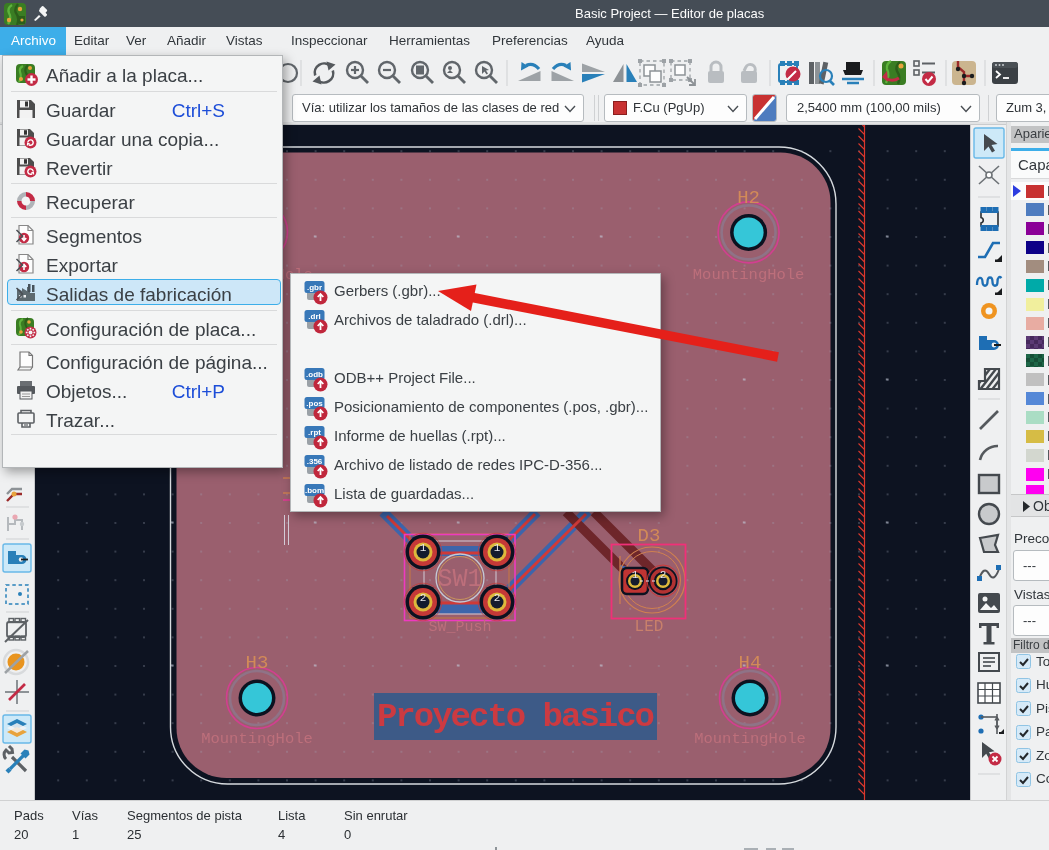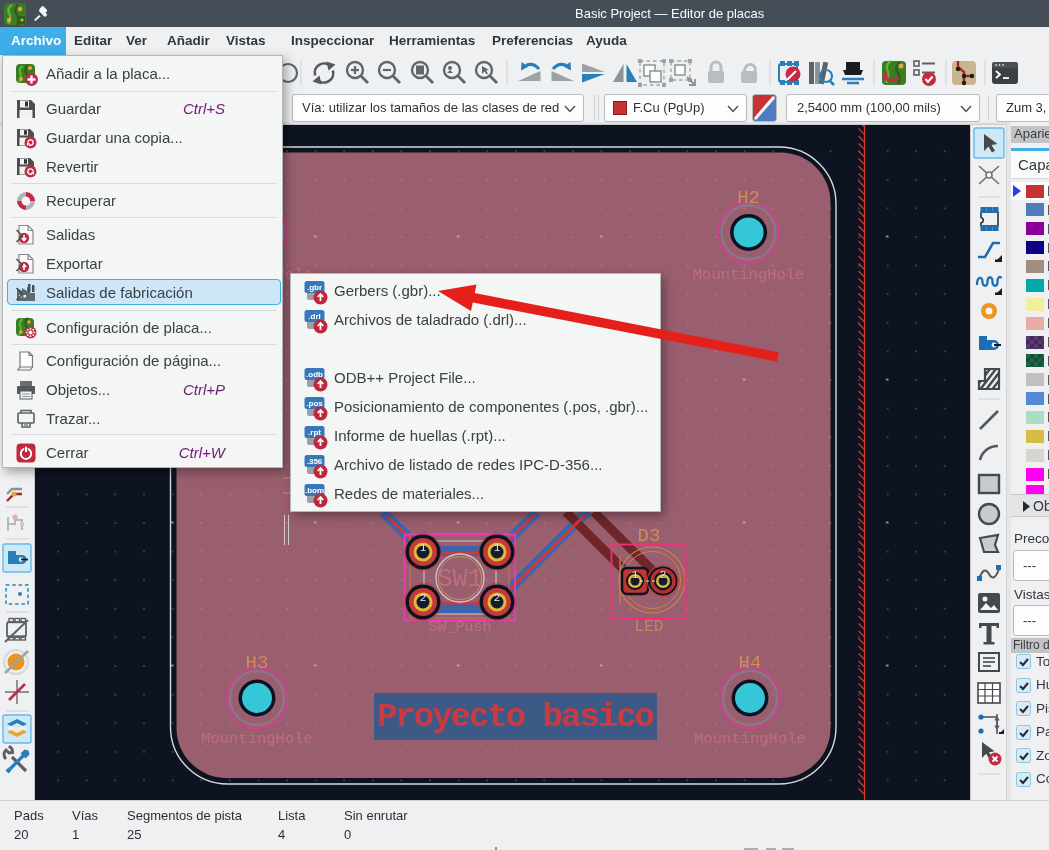--- a/index.html
+++ b/index.html
@@ -3,21 +3,21 @@
 <meta charset="utf-8">
 <style>
   * { margin:0; padding:0; box-sizing:border-box; }
   html,body { width:1049px; height:850px; overflow:hidden; }
   body { font-family:"Liberation Sans", sans-serif; position:relative; background:#eff0f1; }
   
   #titlebar { position:absolute; left:0; top:0; width:1049px; height:27px; background:#454d56; }
   #titletext { position:absolute; left:575px; top:6px; color:#fcfcfc; font-size:13px; }
   
   #menubar { position:absolute; left:0; top:27px; width:1049px; height:28px; background:#eff0f1; font-size:13.5px; color:#31363b; }
-  #menubar span { position:absolute; top:6px;font-weight:bold; }
+  #menubar span { position:absolute; top:6px; }
   #mb-archivo { position:absolute; left:0; top:0; width:66px; height:28px; background:#3daee9; }
   #mb-archivo span { color:#ffffff; left:11px; }
   
   #toolbar1 { position:absolute; left:0; top:55px; width:1049px; height:36px; background:#eff0f1; }
   #toolbar2 { position:absolute; left:0; top:91px; width:1049px; height:31px; background:#eff0f1; }
   #topborder { position:absolute; left:0; top:122px; width:1049px; height:3px; background:#e2e3e4; border-bottom:1px solid #c9cbcd; }
   .tsep { position:absolute; top:4px; width:1px; height:26px; background:#cfd1d3; }
   .dd { position:absolute; top:3px; height:28px; background:#fdfdfd; border:1px solid #b6bbbf; border-radius:3px; font-size:13px; color:#2f3337; line-height:26px; white-space:nowrap; overflow:hidden; }
   .dd .chev { position:absolute; right:7px; }
   
@@ -27,23 +27,23 @@
   
   #righttb { position:absolute; left:970px; top:125px; width:36px; height:675px; background:#eff0f1; border-left:1px solid #c9cbcd; }
   #splitter { position:absolute; left:1006px; top:122px; width:5px; height:678px; background:#e4e5e6; border-left:1px solid #d2d3d4; }
   
   #rpanel { position:absolute; left:1011px; top:122px; width:38px; height:678px; background:#eff0f1; overflow:hidden; }
   
   #statusbar { position:absolute; left:0; top:800px; width:1049px; height:50px; background:#eff0f1; border-top:1px solid #d0d1d2; font-size:13px; color:#2b2f33; }
   #statusbar span { position:absolute; white-space:nowrap; }
   
   #menupop { position:absolute; left:2px; top:55px; width:281px; height:413px; background:#f4f5f5; border:1px solid #b3b6b8; box-shadow:3px 4px 10px rgba(0,0,0,0.35); z-index:50; }
-  .mitem { position:absolute; left:1px; width:233px; height:29px; font-size:15px; color:#3b4045; }
+  .mitem { position:absolute; left:1px; width:233px; height:29px; font-size:19px; color:#3b4045; }
   .mitem .lbl { position:absolute; left:42px; top:5px; white-space:nowrap; }
-  .mitem .sc { position:absolute; right:12px; top:5px; color:#701a75;font-style:italic; }
+  .mitem .sc { position:absolute; right:12px; top:5px; color:#1d4ed8; }
   .mitem .arr { position:absolute; right:11px; }
   .mitem svg { position:absolute; left:11px; top:3px; }
   .msep { position:absolute; left:8px; width:266px; height:1px; background:#d9dadb; }
   
   #submenu { position:absolute; left:290px; top:273px; width:371px; height:239px; background:#f4f5f5; border:1px solid #b3b6b8; box-shadow:3px 4px 10px rgba(0,0,0,0.35); z-index:60; }
   .sitem { position:absolute; left:1px; width:367px; height:29px; font-size:15px; color:#3b4045; }
   .sitem .lbl { position:absolute; left:42px; top:5px; white-space:nowrap; }
   .sitem svg { position:absolute; left:11px; top:2px; }
   #arrowsvg { position:absolute; left:0; top:0; width:1049px; height:850px; z-index:100; pointer-events:none; }
 </style>
@@ -827,21 +827,21 @@
     <span class="lbl">Recuperar</span>
   </div>
   <div class="msep" style="top:161px"></div>
   <div class="mitem" style="top:164.5px">
     <svg width="22" height="22" viewBox="0 0 22 22">
       <path d="M4 1.5 H13 L18 6.5 V20 H4 Z" fill="#fdfdfd" stroke="#888" stroke-width="1.2"></path>
       <path d="M13 1.5 V6.5 H18" fill="none" stroke="#888" stroke-width="1.2"></path>
       <circle cx="9" cy="14" r="5.2" fill="#c32b45"></circle>
       <path d="M9 11 V16 M6.8 14 L9 16.5 L11.2 14" stroke="#fff" stroke-width="1.6" fill="none"></path>
     </svg>
-    <span class="lbl">Salidas</span>
+    <span class="lbl">Segmentos</span>
       <svg class="arr" style="top:8px" width="9" height="14" viewBox="0 0 9 14">
         <path d="M1.5 1 L7.5 7 L1.5 13" stroke="#4a4f54" stroke-width="1.5" fill="none"></path>
       </svg>
   </div>
   <div class="mitem" style="top:193.5px">
     <svg width="22" height="22" viewBox="0 0 22 22">
       <path d="M4 1.5 H13 L18 6.5 V20 H4 Z" fill="#fdfdfd" stroke="#888" stroke-width="1.2"></path>
       <path d="M13 1.5 V6.5 H18" fill="none" stroke="#888" stroke-width="1.2"></path>
       <circle cx="9" cy="14" r="5.2" fill="#c32b45"></circle>
       <path d="M9 17 V12 M6.8 14 L9 11.5 L11.2 14" stroke="#fff" stroke-width="1.6" fill="none"></path>
@@ -912,30 +912,20 @@
   <div class="mitem" style="top:348.5px">
     <svg width="22" height="22" viewBox="0 0 22 22">
       <rect x="3" y="5" width="16" height="10" rx="1" fill="none" stroke="#5d6165" stroke-width="1.6"></rect>
       <path d="M6 5 V2.5 H16 V5" fill="none" stroke="#5d6165" stroke-width="1.6"></path>
       <path d="M7 15 v4 h8 v-4" fill="none" stroke="#5d6165" stroke-width="1.6"></path>
       <line x1="9" y1="17" x2="13" y2="17" stroke="#5d6165" stroke-width="1.2"></line>
     </svg>
     <span class="lbl">Trazar...</span>
   </div>
   <div class="msep" style="top:378px"></div>
-  <div class="mitem" style="top:382.5px">
-    <svg width="22" height="22" viewBox="0 0 22 22">
-      <rect x="1.5" y="1.5" width="19" height="19" rx="4" fill="#c0283c"></rect>
-      <circle cx="11" cy="11.7" r="5.2" fill="none" stroke="#fff" stroke-width="2"></circle>
-      <line x1="11" y1="4.5" x2="11" y2="10.5" stroke="#c0283c" stroke-width="3.4"></line>
-      <line x1="11" y1="4.8" x2="11" y2="10" stroke="#fff" stroke-width="2"></line>
-    </svg>
-    <span class="lbl">Cerrar</span>
-      <span class="sc">Ctrl+W</span>
-  </div>
 </div>
 <div id="submenu">
   <div class="sitem" style="top:3px">
       <svg width="26" height="26" viewBox="0 0 26 26">
         <rect x="4" y="4" width="15" height="17" rx="2" fill="#9aa1a7"></rect>
         <rect x="1.5" y="2" width="20" height="12" rx="2.5" fill="#3878b8"></rect>
         <text x="11.5" y="11" text-anchor="middle" font-size="8" font-weight="bold" fill="#fff">.gbr</text>
         <circle cx="17.5" cy="18.5" r="7" fill="#c0273c"></circle>
         <path d="M17.5 22 V15.5 M14.7 18 L17.5 15 L20.3 18" stroke="#fff" stroke-width="1.8" fill="none"></path>
       </svg>
@@ -992,19 +982,19 @@
       <span class="lbl">Archivo de listado de redes IPC-D-356...</span>
     </div>
   <div class="sitem" style="top:206px">
       <svg width="26" height="26" viewBox="0 0 26 26">
         <rect x="4" y="4" width="15" height="17" rx="2" fill="#9aa1a7"></rect>
         <rect x="1.5" y="2" width="20" height="12" rx="2.5" fill="#3878b8"></rect>
         <text x="11.5" y="11" text-anchor="middle" font-size="8" font-weight="bold" fill="#fff">.bom</text>
         <circle cx="17.5" cy="18.5" r="7" fill="#c0273c"></circle>
         <path d="M17.5 22 V15.5 M14.7 18 L17.5 15 L20.3 18" stroke="#fff" stroke-width="1.8" fill="none"></path>
       </svg>
-      <span class="lbl">Redes de materiales...</span>
+      <span class="lbl">Lista de guardadas...</span>
     </div>
 </div>
 <svg id="arrowsvg" viewBox="0 0 1049 850">
   <line x1="470" y1="297" x2="778" y2="357" stroke="#e5201a" stroke-width="9.5"></line>
   <polygon points="438,291 476.5,284.5 471,311" fill="#e5201a"></polygon>
 </svg>
 
 </body></html>

